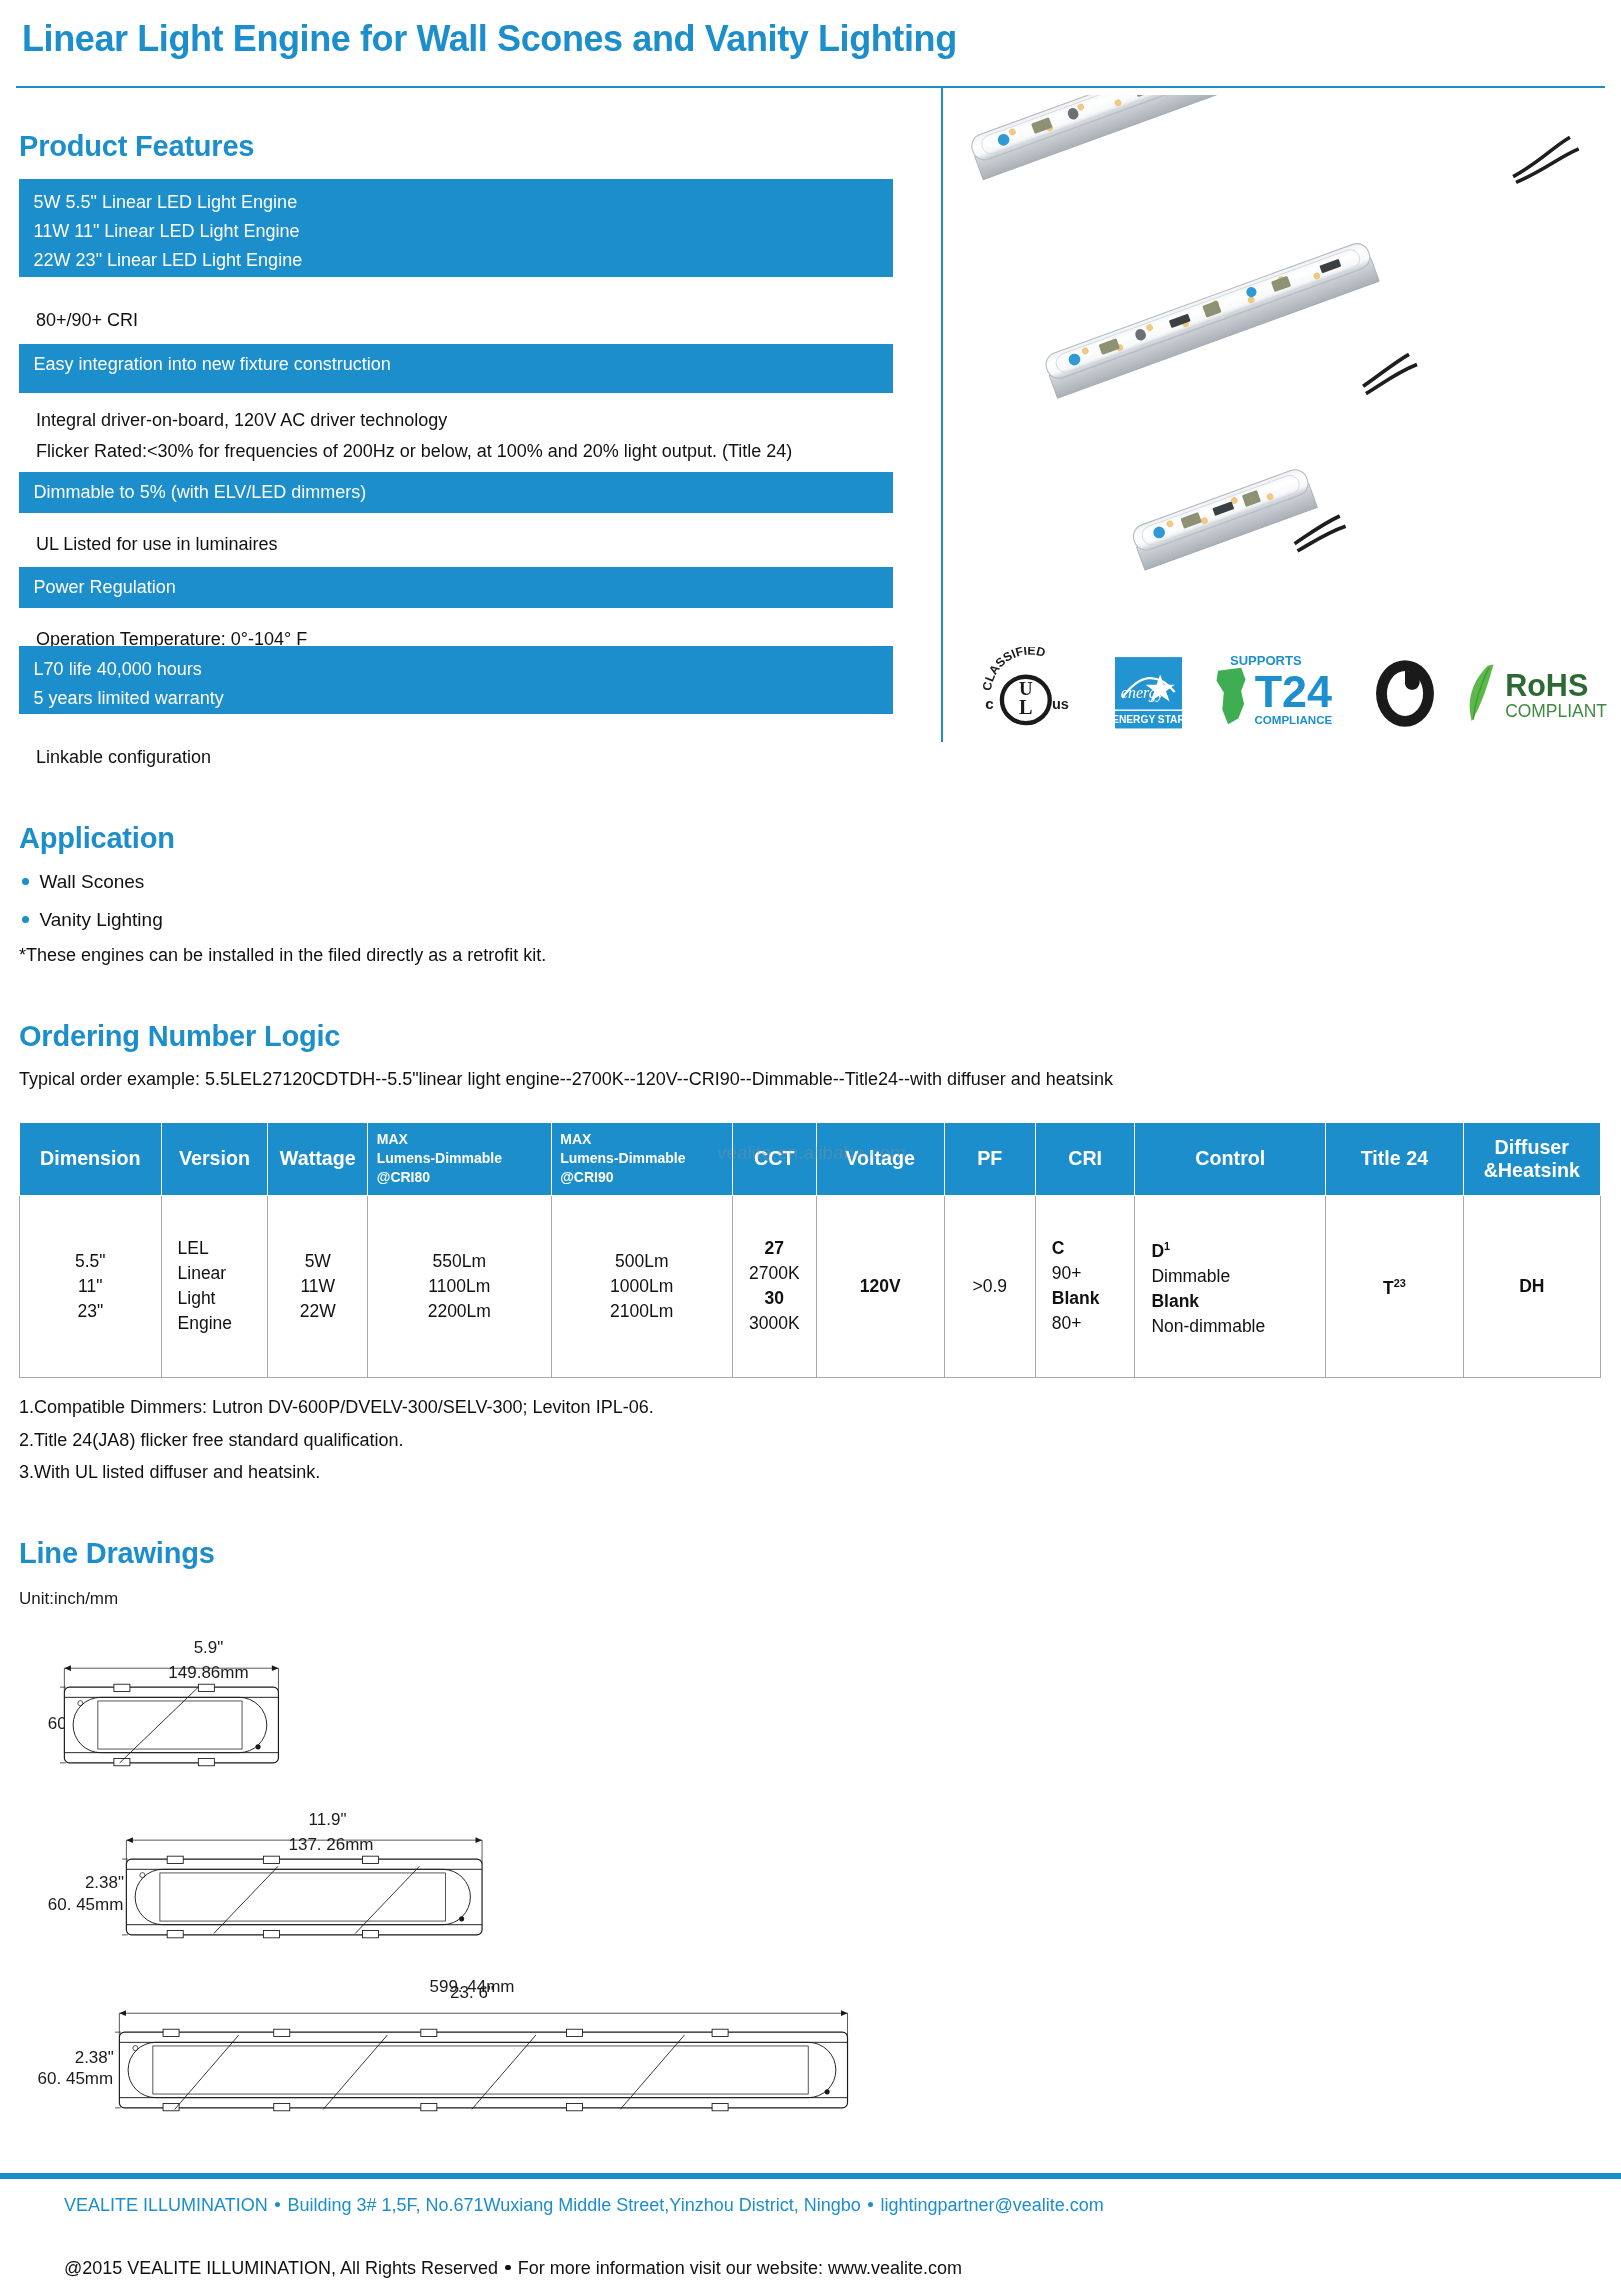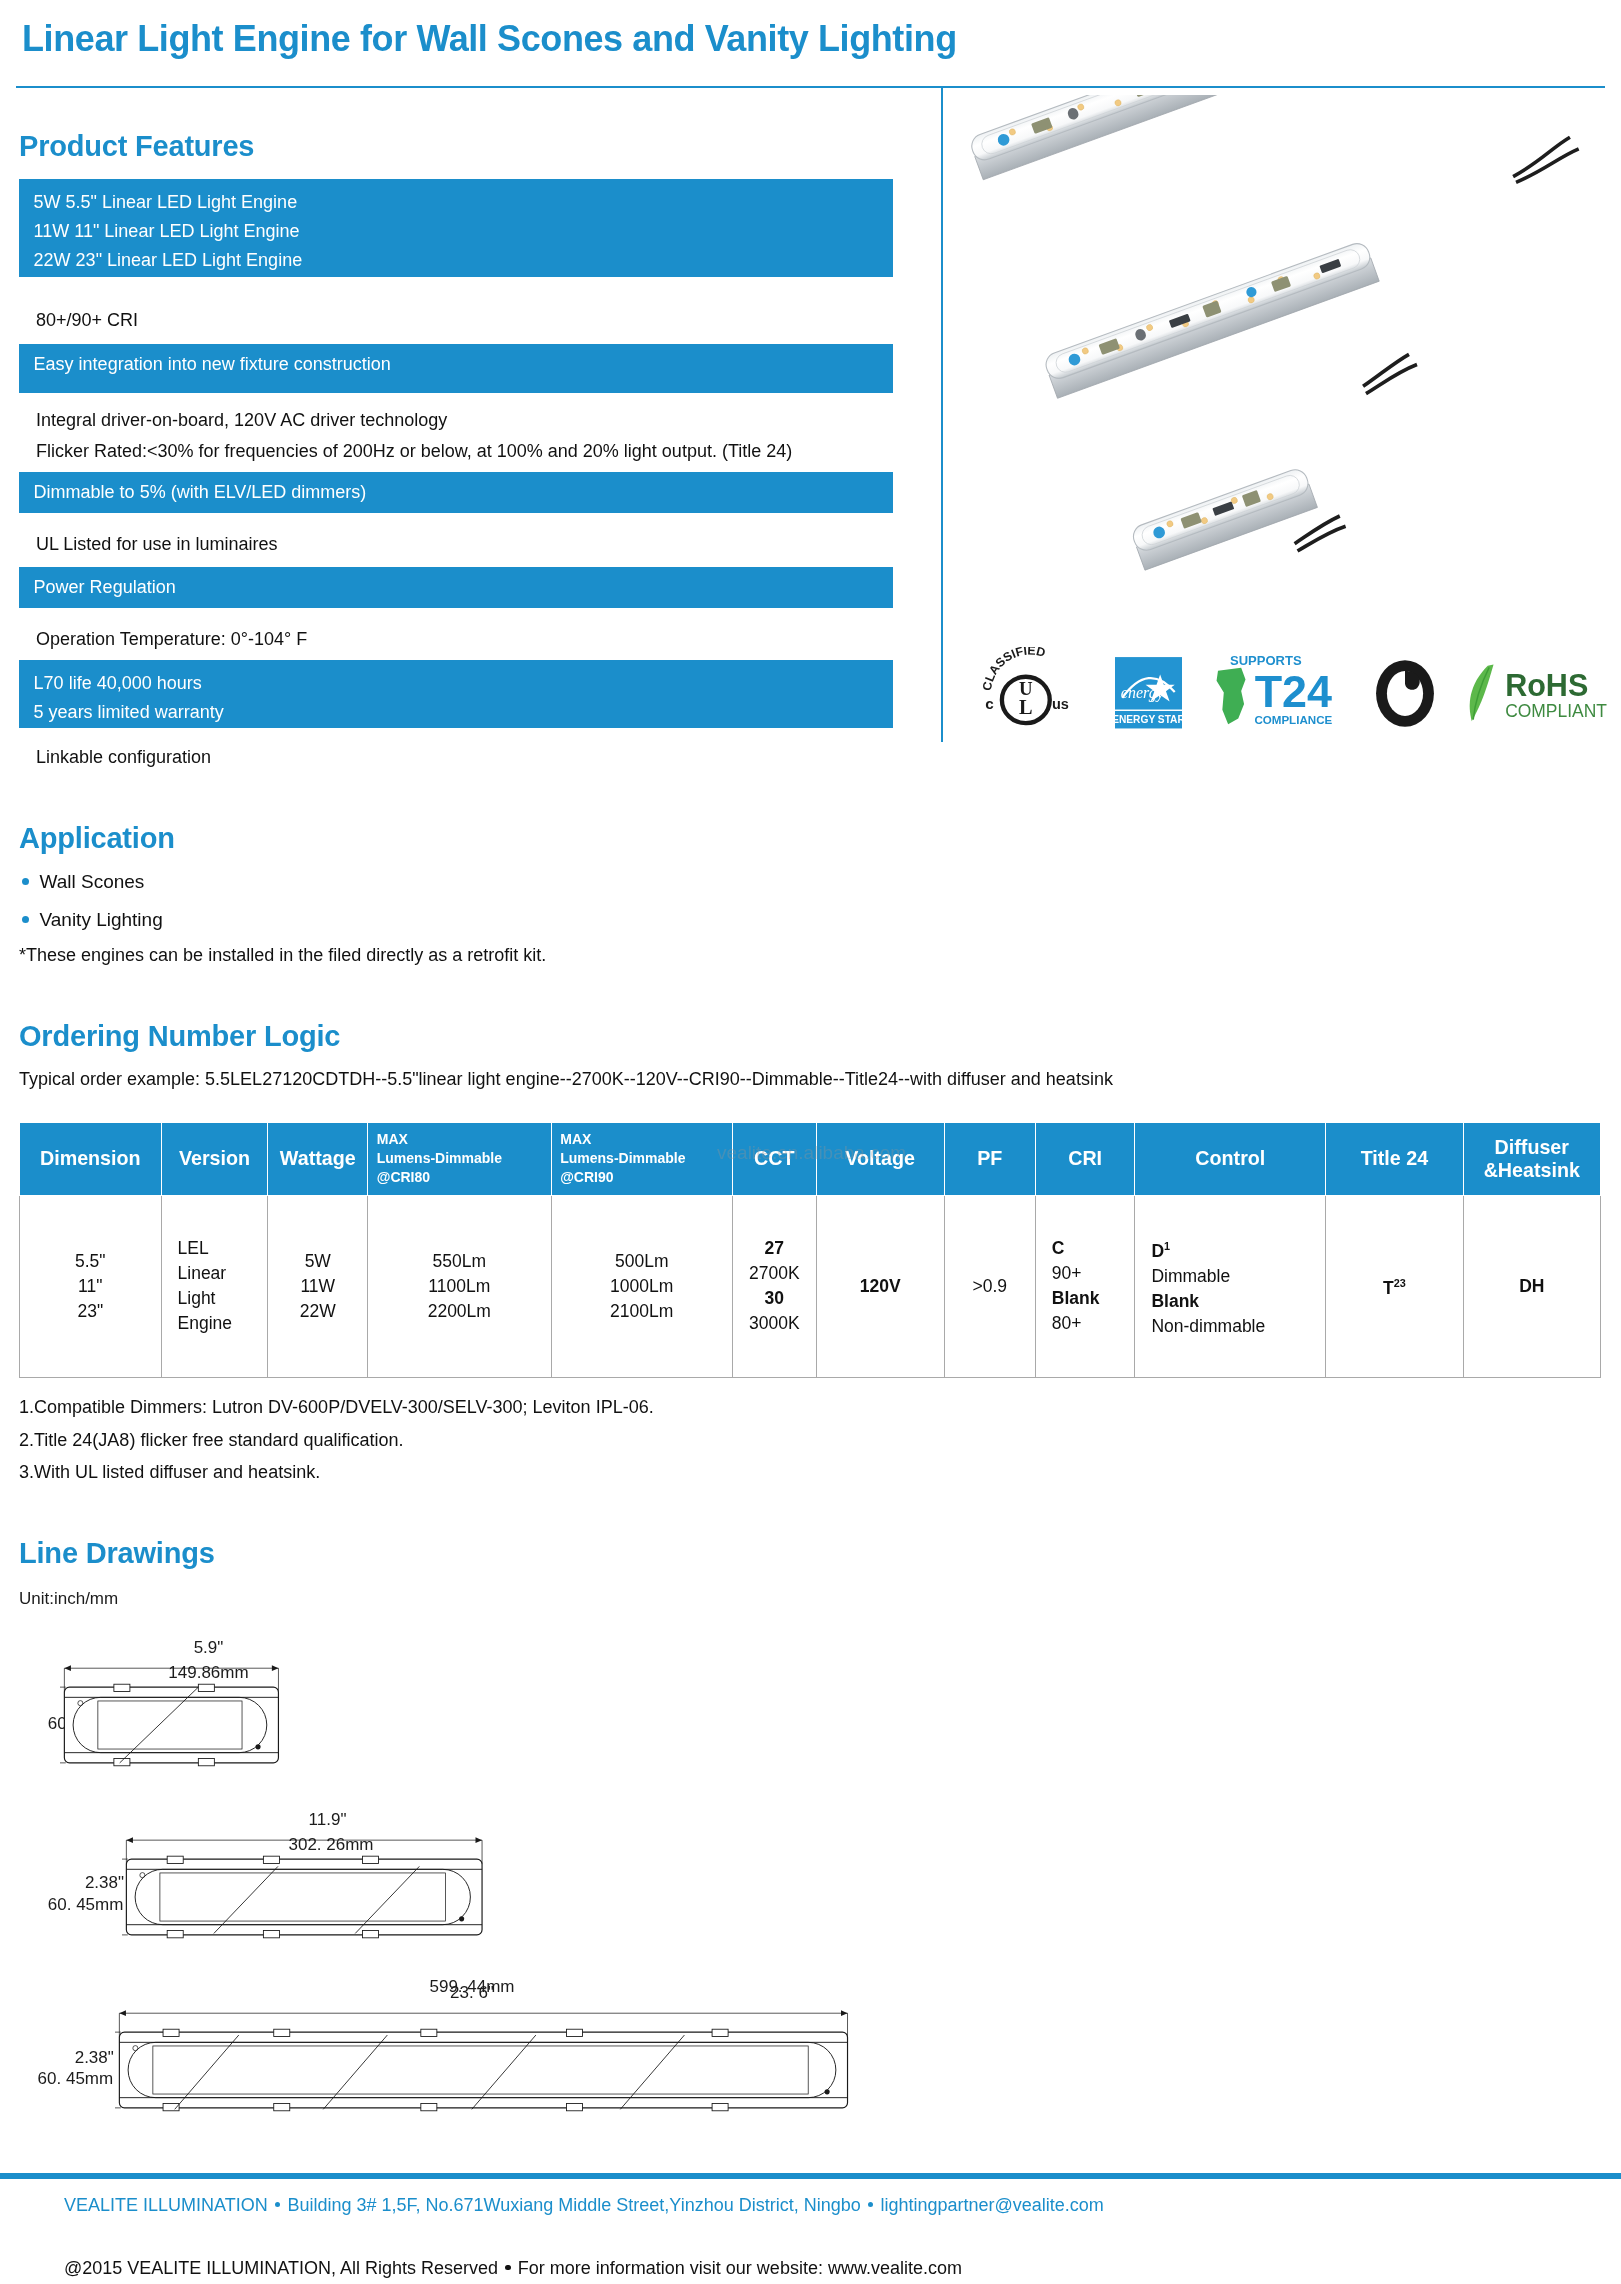--- a/index.html
+++ b/index.html
@@ -145,21 +145,21 @@
   </div>
 
   <div class="feat-plain" style="top:530px;">UL Listed for use in luminaires</div>
 
   <div class="feat-bar" style="top:567px; height:41px; padding-top:5.8px;">
     <div>Power Regulation</div>
   </div>
 
   <div class="feat-plain" style="top:625px;">Operation Temperature: 0°-104°  F</div>
 
-  <div class="feat-bar" style="top:660px; height:68px;">
+  <div class="feat-bar" style="top:646px; height:68px;">
     <div>L70 life 40,000 hours</div>
     <div>5 years limited warranty</div>
   </div>
 
   <div class="feat-plain" style="top:743px;">Linkable configuration</div>
 
   <div class="photo">
     
     <svg width="641" height="539" viewBox="0 0 880 740">
       <defs>
@@ -454,21 +454,21 @@
     <rect x="190" y="44" width="22" height="10" fill="#fff" stroke="#1a1a1a" stroke-width="1.2"></rect>
     <rect x="74" y="146" width="22" height="10" fill="#fff" stroke="#1a1a1a" stroke-width="1.2"></rect>
     <rect x="190" y="146" width="22" height="10" fill="#fff" stroke="#1a1a1a" stroke-width="1.2"></rect>
 
     <line x1="82" y1="152" x2="190" y2="48" stroke="#1a1a1a" stroke-width="1.2"></line>
     <circle cx="28" cy="70" r="3.5" fill="none" stroke="#1a1a1a"></circle>
     <circle cx="272" cy="130" r="3.5" fill="#1a1a1a"></circle>
   </svg>
 
   <div class="dim-label" style="left:262px; top:1809px; width:131px;">11.9"</div>
-  <div class="dim-label" style="left:240px; top:1834px; width:182px;">302. 26mm</div>
+  <div class="dim-label" style="left:240px; top:1834px; width:182px;">137. 26mm</div>
   <div class="dim-label" style="left:16px; top:1872px; width:108px; text-align:right;">2.38"</div>
   <div class="dim-label" style="left:4.4px; top:1894px; width:119px; text-align:right;">60. 45mm</div>
 
   <svg class="drawing" style="left:122px; top:1824px;" width="379" height="146" viewBox="0 0 520 200">
     <line x1="6" y1="22" x2="494" y2="22" stroke="#1a1a1a" stroke-width="1"></line>
     <path d="M6 22 l9 -4 v8 z" fill="#1a1a1a"></path>
       <path d="M494 22 l-9 -4 v8 z" fill="#1a1a1a"></path>
     <line x1="6" y1="22" x2="6" y2="55" stroke="#1a1a1a" stroke-width="1"></line>
     <line x1="494" y1="22" x2="494" y2="55" stroke="#1a1a1a" stroke-width="1"></line>
     <line x1="-22" y1="48" x2="-22" y2="152" stroke="#1a1a1a" stroke-width="1"></line>

